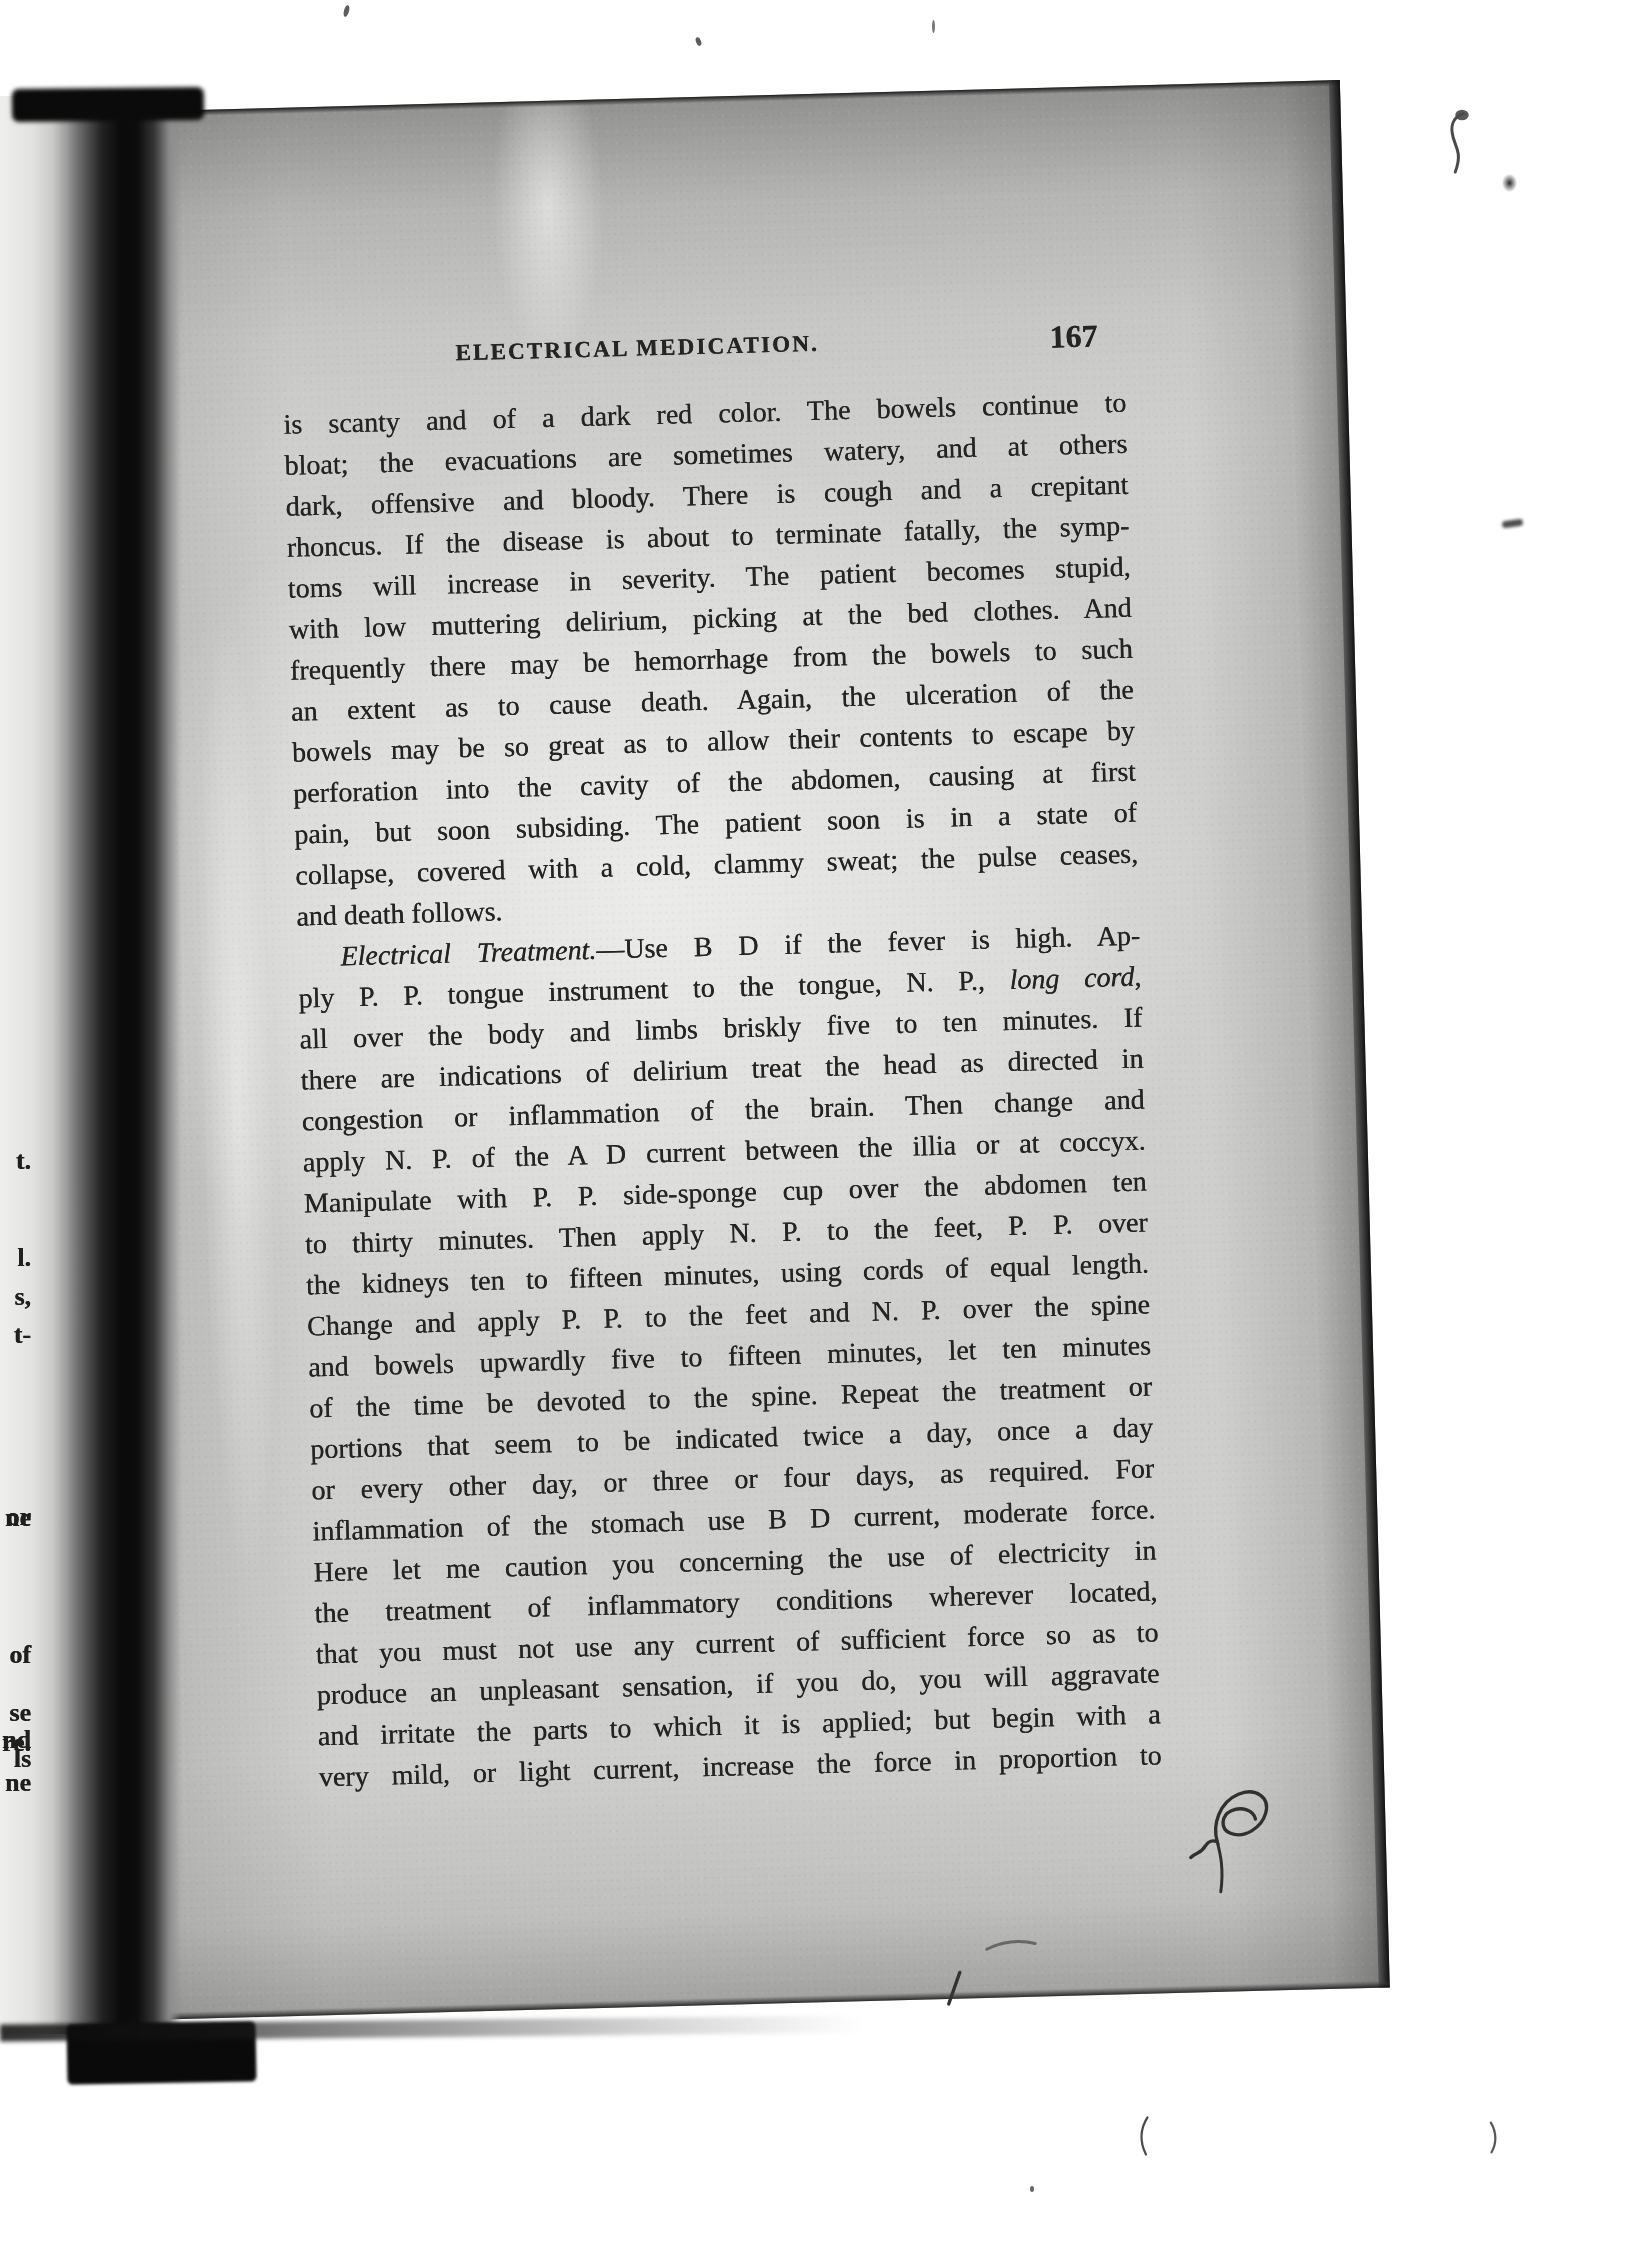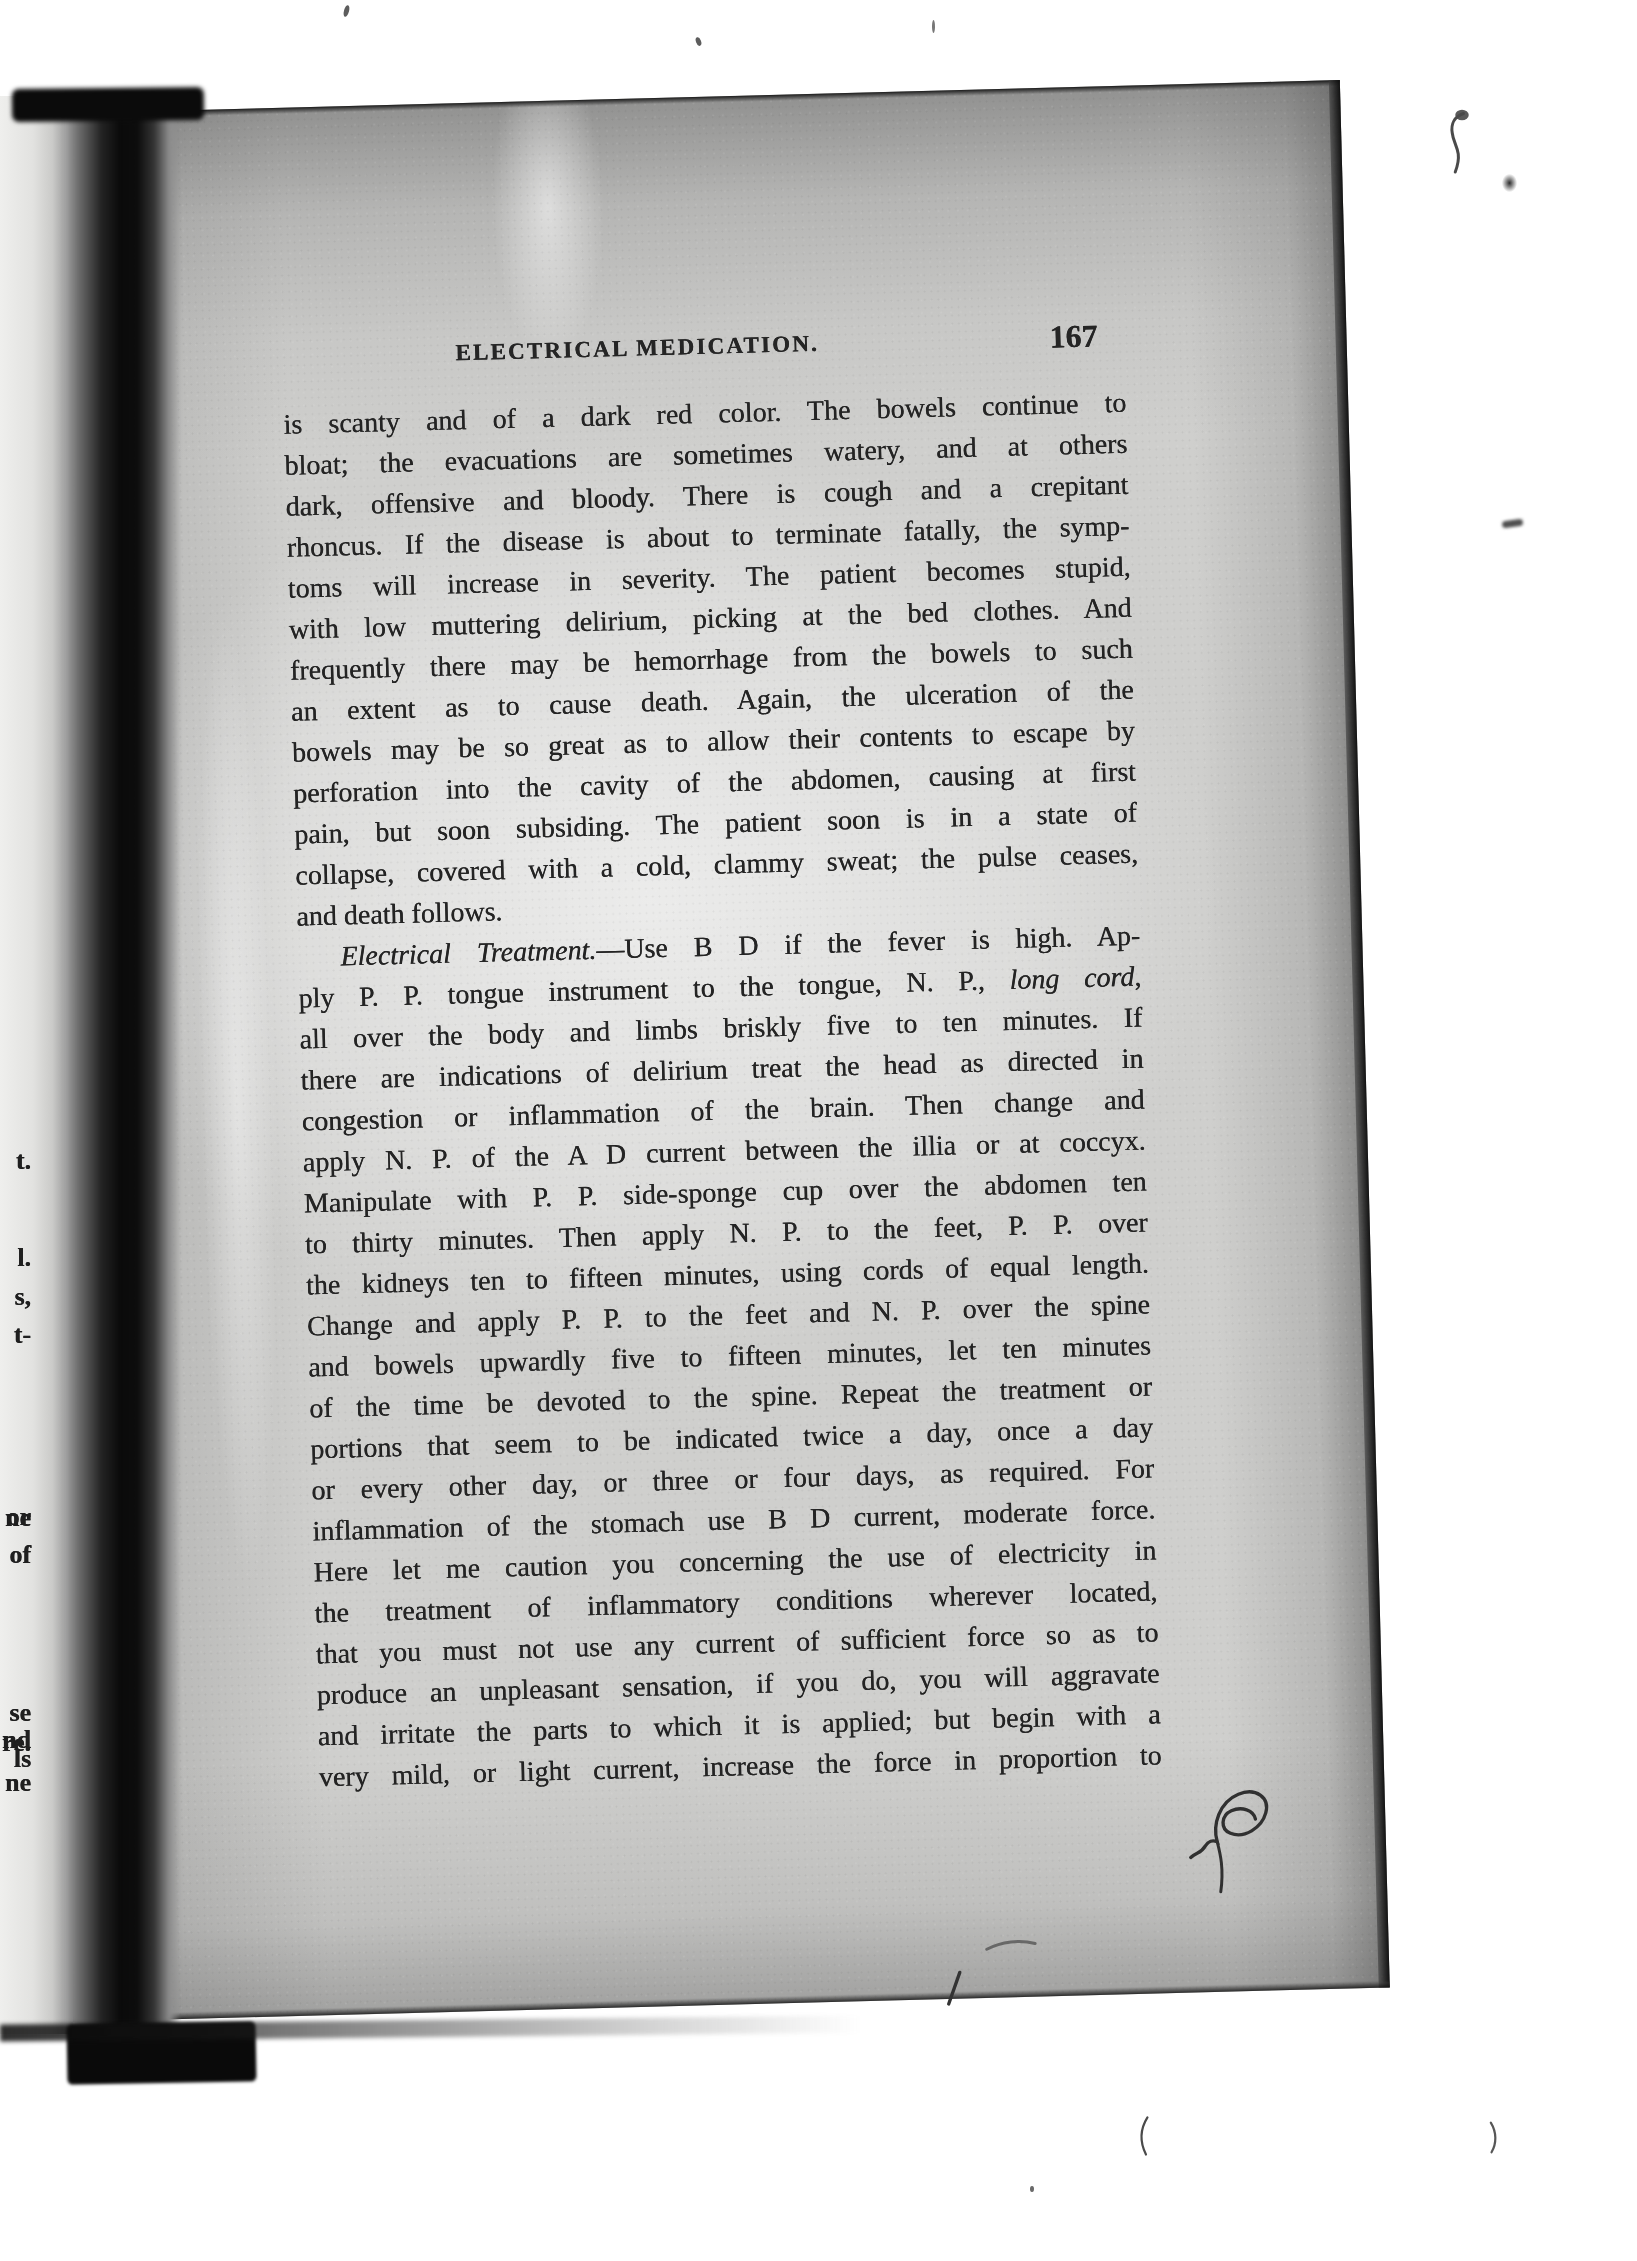--- a/index.html
+++ b/index.html
@@ -191,21 +191,21 @@
     </svg>
   </div>
 
   <div class="facing-page">
     <span class="frag" style="top:1050px">t.</span>
     <span class="frag" style="top:1147px">l.</span>
     <span class="frag" style="top:1186px">s,</span>
     <span class="frag" style="top:1224px">t-</span>
     <span class="frag" style="top:1407px">ne</span>
     <span class="frag" style="top:1406px">or</span>
-    <span class="frag" style="top:1444px">of</span>
+    <span class="frag" style="top:1544px">of</span>
     <span class="frag" style="top:1602px">se</span>
     <span class="frag" style="top:1632px">re.</span>
     <span class="frag" style="top:1648px">ls</span>
     <span class="frag" style="top:1629px">nd</span>
     <span class="frag" style="top:1672px">ne</span>
   </div>
 
   <div class="gutter"></div>
   <div class="top-smear"></div>
   <div class="bottom-block"></div>

